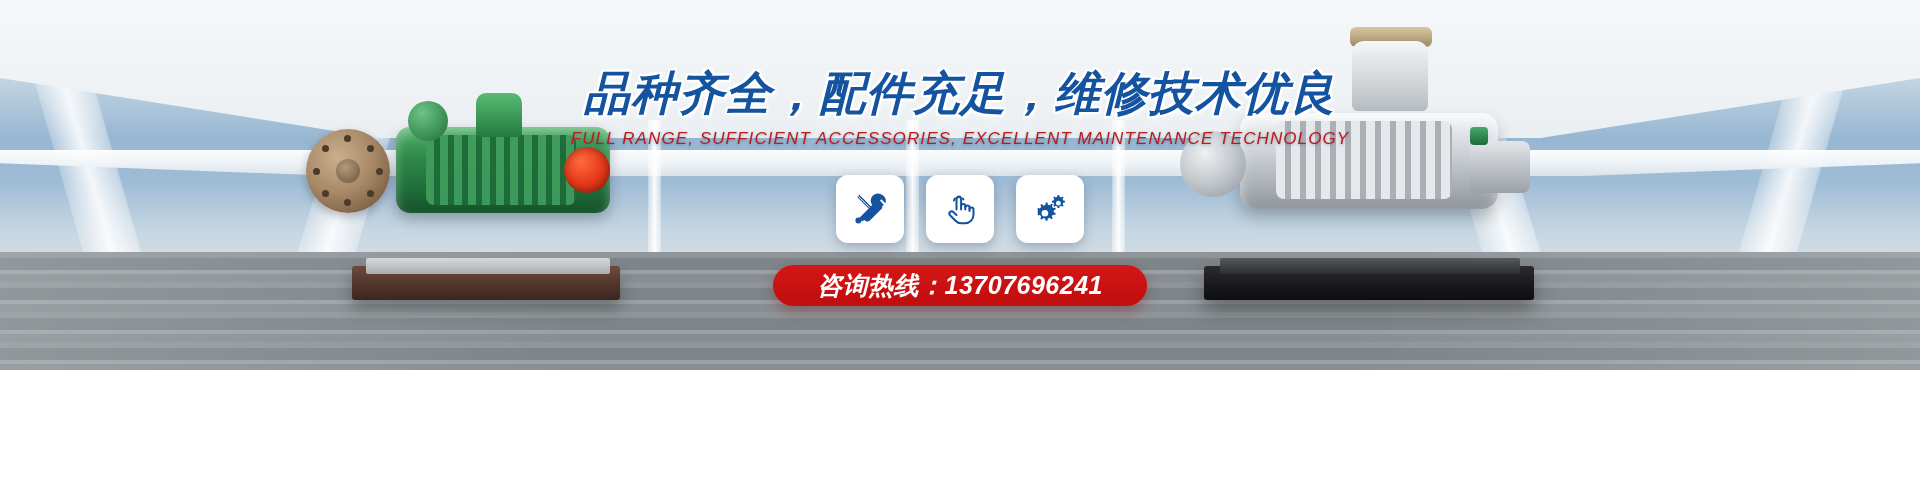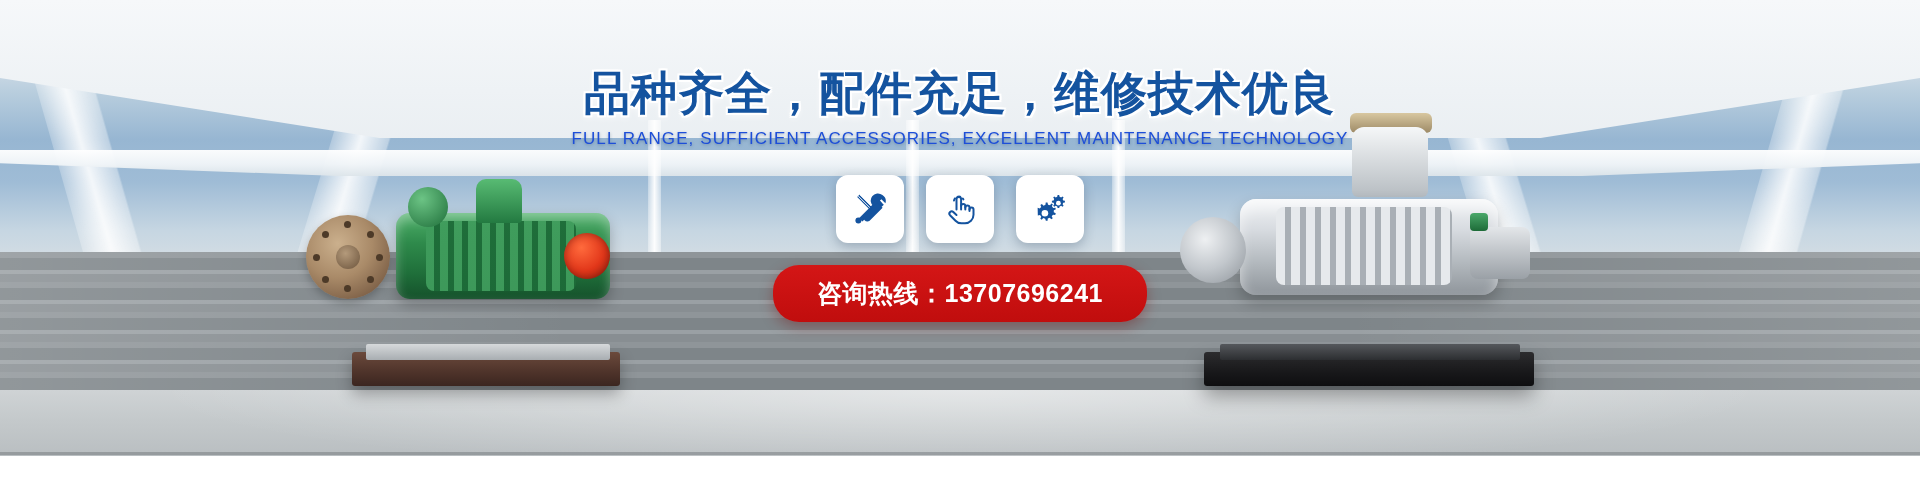--- a/index.html
+++ b/index.html
@@ -7,23 +7,24 @@
     padding: 0;
     background: #ffffff;
   }
   body {
     font-family: "Liberation Sans", "DejaVu Sans", sans-serif;
   }
 
   .banner {
     position: relative;
     width: 1920px;
-    height: 456px;
+    height: 370px;
     overflow: hidden;
     background: #c9ced2;
+    font-style: italic;
   }
 
   
   .scene {
     position: absolute;
     inset: 0;
     overflow: hidden;
   }
   
   .sky {
@@ -300,21 +301,21 @@
       -2px  0   0 #ffffff,  2px  0   0 #ffffff,
        0 3px 7px rgba(255,255,255,.85);
     white-space: nowrap;
     line-height: 1.1;
   }
 
   .sub-en {
     margin-top: 10px;
     font-size: 17px;
     letter-spacing: 1.1px;
-    color: #1d4ed8;
+    color: #b91c1c;
     text-shadow: 0 1px 3px rgba(60,90,120,.45);
     white-space: nowrap;
   }
 
   .sub-cn {
     margin-top: 22px;
     font-size: 24px;
     color: #1d2b3a;
     letter-spacing: 1px;
     text-shadow: 0 1px 2px rgba(255,255,255,.75);
@@ -339,21 +340,21 @@
   .icon-box svg { display: block; }
 
   .hotline {
     margin-top: 22px;
     background: #cc1111;
     background: linear-gradient(180deg,#d41616 0%, #c00d0d 100%);
     color: #ffffff;
     font-size: 25px;
     font-weight: bold;
     letter-spacing: .5px;
-    padding: 12px 44px;
+    padding: 4px 44px;
     border-radius: 26px;
     box-shadow: 0 5px 14px rgba(120,10,10,.35);
     white-space: nowrap;
   }
 </style>
 </head>
 <body>
 
 <div class="banner">
 

